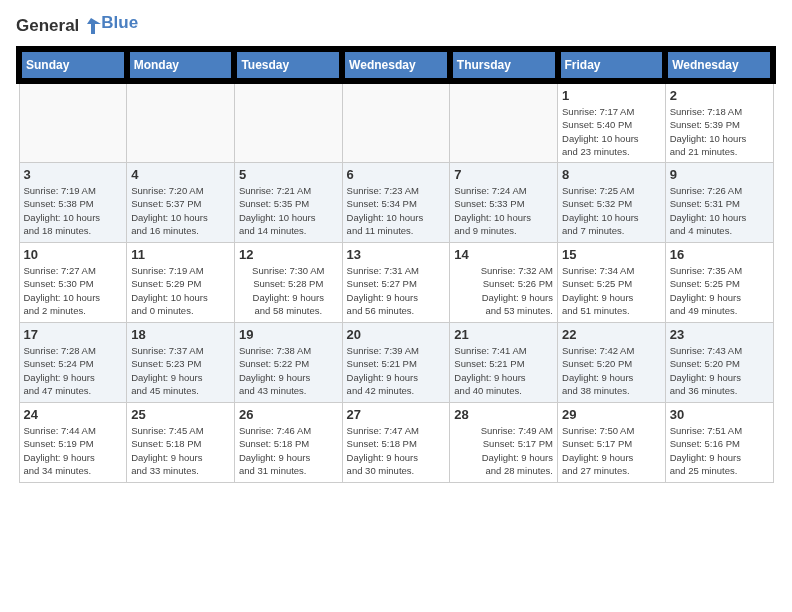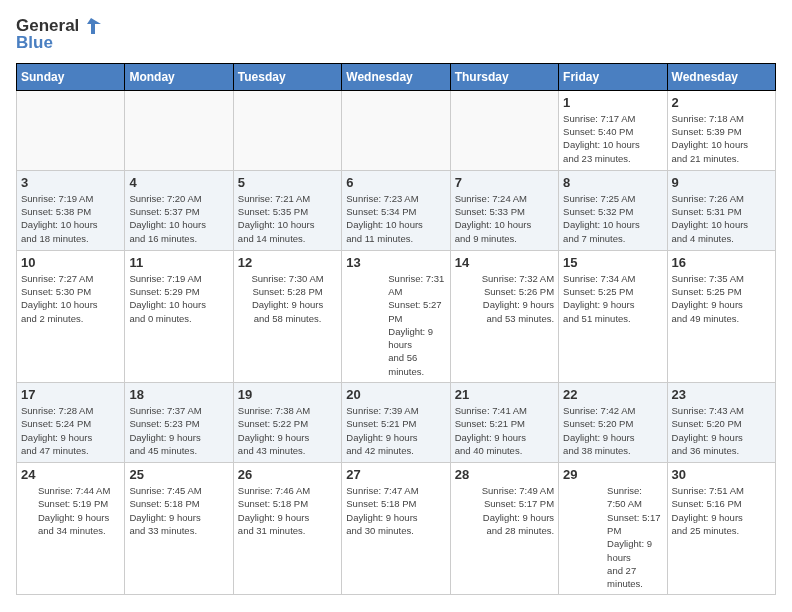--- a/index.html
+++ b/index.html
@@ -38,21 +38,21 @@
       border-collapse: collapse;
       table-layout: fixed;
     }
     th {
       background-color: #4a7fc1;
       color: white;
       font-size: 12px;
       font-weight: bold;
       padding: 6px 4px;
       text-align: left;
-      border: 1px solid #000000;
+      border: 6px solid #000000;
     }
     td {
       border: 1px solid #ccc;
       vertical-align: top;
       padding: 4px;
       font-size: 10px;
       color: #333;
       height: 80px;
       background: #fff;
     }
@@ -78,21 +78,21 @@
     }
     tr:nth-child(even) td:not(.empty) {
       background: #f0f4f8;
     }
   </style>
 </head>
 <body>
 
 <div class="header-section">
   <div class="logo">
-  <div style="display:flex;flex-direction:column;align-items:flex-start;">
+  <div style="display:flex;flex-direction:row;align-items:flex-start;">
     <div style="display:flex;align-items:center;gap:2px;">
       <div style="font-size:17px;font-weight:bold;color:#333;line-height:1.1;">General</div>
       <svg width="20" height="20" viewBox="0 0 20 20">
         <polygon points="10,2 20,8 14,8 14,18 10,18 10,8 6,8" fill="#4a7fc1"></polygon>
       </svg>
     </div>
     <div style="font-size:17px;font-weight:bold;color:#4a7fc1;line-height:1.1;margin-top:-2px;">Blue</div>
   </div>
 </div>
   <div class="title-section">
@@ -203,21 +203,21 @@
         </td>
         <td>
           <div class="day-number">12</div>
           <div class="day-info" style="white-space: pre-line; text-align: center;">Sunrise: 7:30 AM
 Sunset: 5:28 PM
 Daylight: 9 hours
 and 58 minutes.</div>
         </td>
         <td>
           <div class="day-number">13</div>
-          <div class="day-info" style="white-space: pre-line; margin-left: 42px;">Sunrise: 7:31 AM
+          <div class="day-info" style="white-space: pre-line;">Sunrise: 7:31 AM
 Sunset: 5:27 PM
 Daylight: 9 hours
 and 56 minutes.</div>
         </td>
         <td>
           <div class="day-number">14</div>
           <div class="day-info" style="white-space: pre-line; text-align: right;">Sunrise: 7:32 AM
 Sunset: 5:26 PM
 Daylight: 9 hours
 and 53 minutes.</div>
@@ -284,21 +284,21 @@
           <div class="day-number">23</div>
           <div class="day-info" style="white-space: pre-line;">Sunrise: 7:43 AM
 Sunset: 5:20 PM
 Daylight: 9 hours
 and 36 minutes.</div>
         </td>
       </tr>
       <tr>
         <td>
           <div class="day-number">24</div>
-          <div class="day-info" style="white-space: pre-line; margin-left: 17px;">Sunrise: 7:44 AM
+          <div class="day-info" style="white-space: pre-line;">Sunrise: 7:44 AM
 Sunset: 5:19 PM
 Daylight: 9 hours
 and 34 minutes.</div>
         </td>
         <td>
           <div class="day-number">25</div>
           <div class="day-info" style="white-space: pre-line;">Sunrise: 7:45 AM
 Sunset: 5:18 PM
 Daylight: 9 hours
 and 33 minutes.</div>
@@ -319,21 +319,21 @@
         </td>
         <td>
           <div class="day-number">28</div>
           <div class="day-info" style="white-space: pre-line; text-align: right;">Sunrise: 7:49 AM
 Sunset: 5:17 PM
 Daylight: 9 hours
 and 28 minutes.</div>
         </td>
         <td>
           <div class="day-number">29</div>
-          <div class="day-info" style="white-space: pre-line; margin-left: 44px;">Sunrise: 7:50 AM
+          <div class="day-info" style="white-space: pre-line;">Sunrise: 7:50 AM
 Sunset: 5:17 PM
 Daylight: 9 hours
 and 27 minutes.</div>
         </td>
         <td>
           <div class="day-number">30</div>
           <div class="day-info" style="white-space: pre-line;">Sunrise: 7:51 AM
 Sunset: 5:16 PM
 Daylight: 9 hours
 and 25 minutes.</div>

